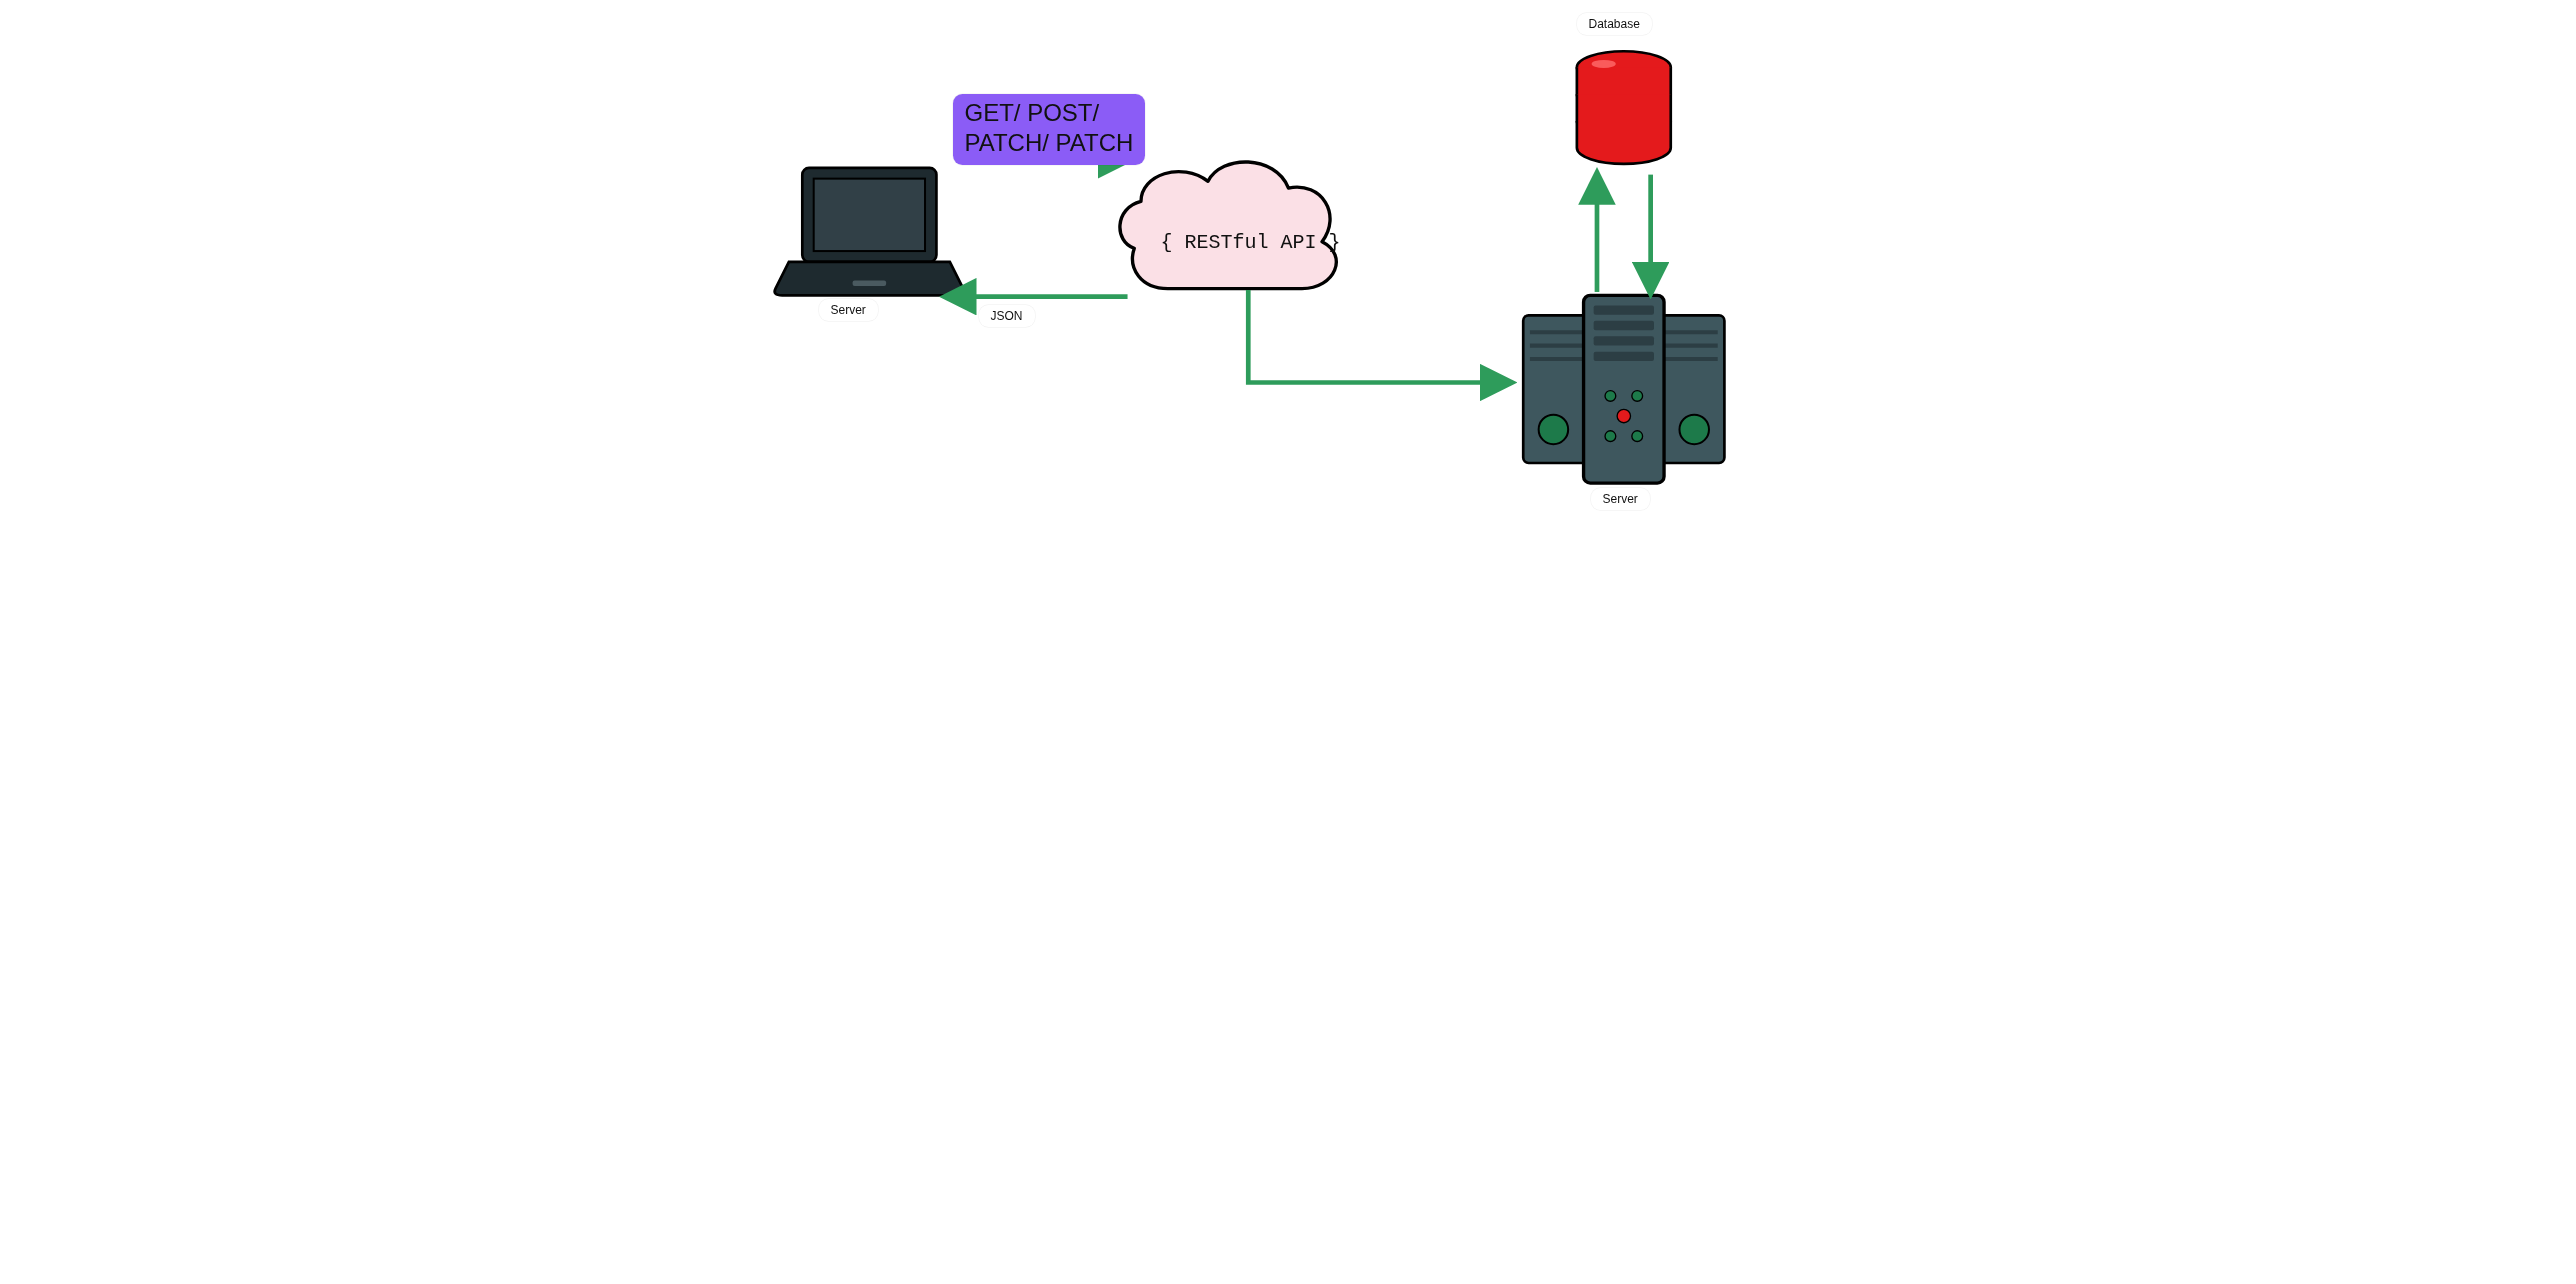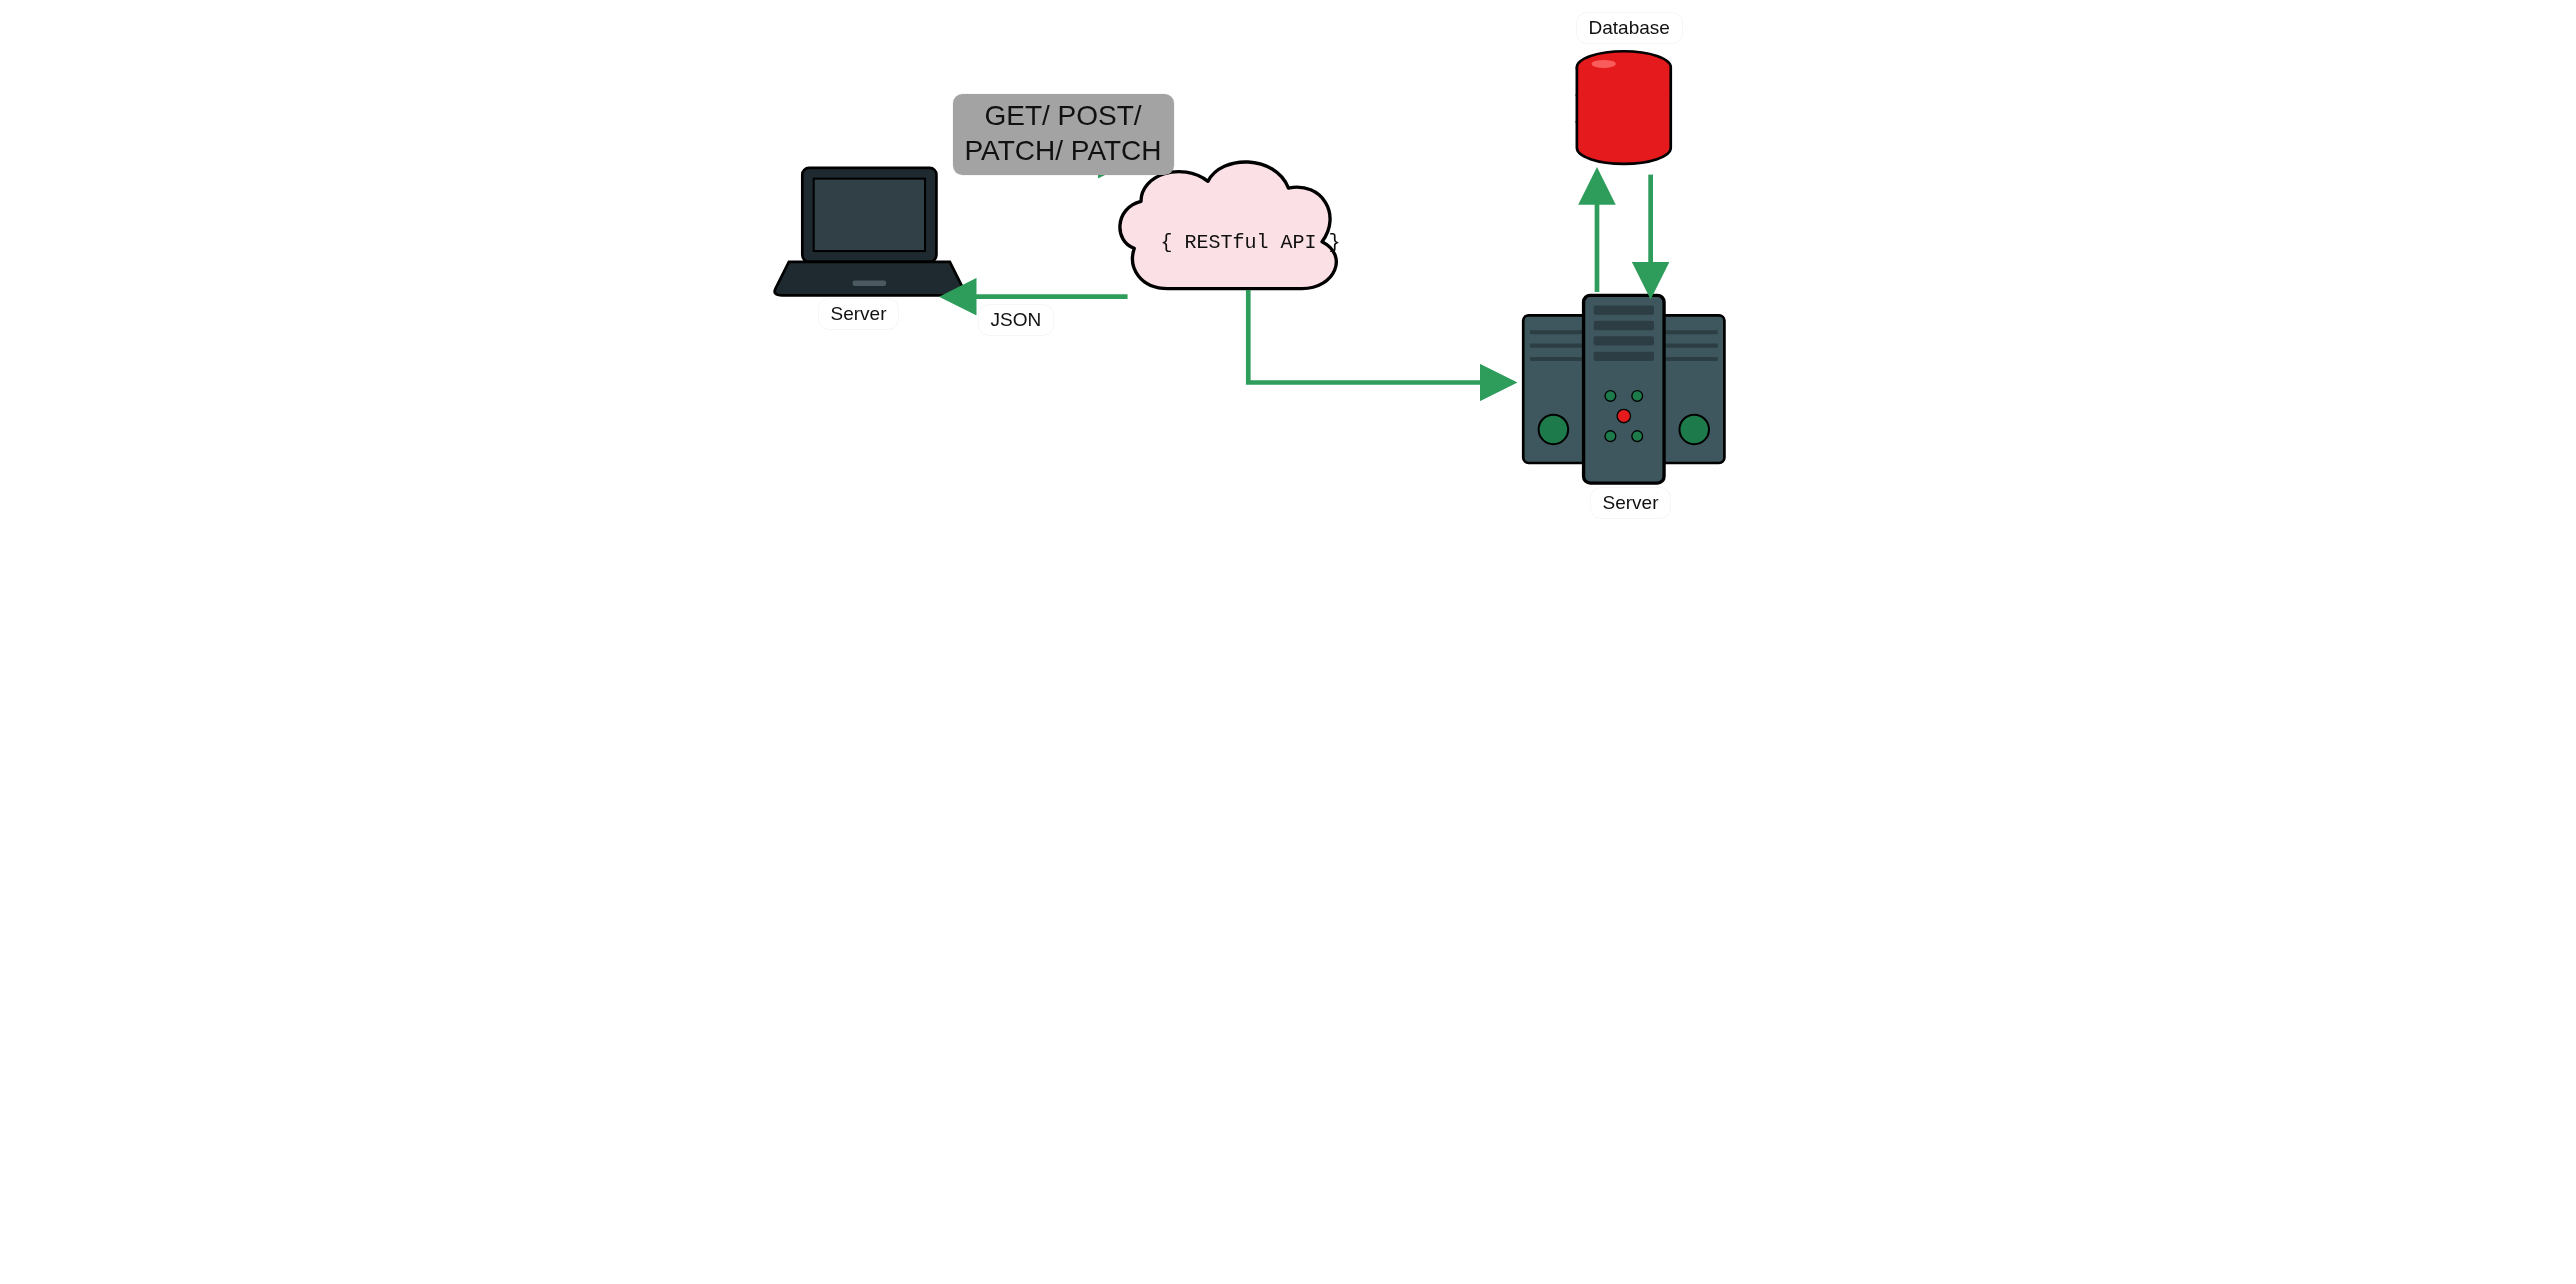--- a/index.html
+++ b/index.html
@@ -14,35 +14,34 @@
     position: relative;
     width: 1073px;
     height: 537px;
     margin: 0 auto;
   }
   .label-pill {
     position: absolute;
     background: #fff;
     border-radius: 9.4px;
     padding: 4px 12px;
-    font-size: 19px;
+    font-size: 12px;
     color: #111;
     white-space: nowrap;
     box-shadow: 0 0 0 0.7px rgba(0,0,0,0.05);
   }
   .label-box {
     position: absolute;
-    background: #a3a3a3;
+    background: #8b5cf6;
     border-radius: 9.4px;
     padding: 4px 12px 6.7px 12px;
-    font-size: 28px;
+    font-size: 24px;
     color: #111;
     line-height: 1.25;
     box-shadow: 0 0 0 0.7px rgba(0,0,0,0.05);
-    text-align: center;
   }
   svg.full {
     position: absolute;
     top: 0; left: 0;
     width: 1073px;
     height: 537px;
     overflow: visible;
   }
   .cloud-text {
     position: absolute;

